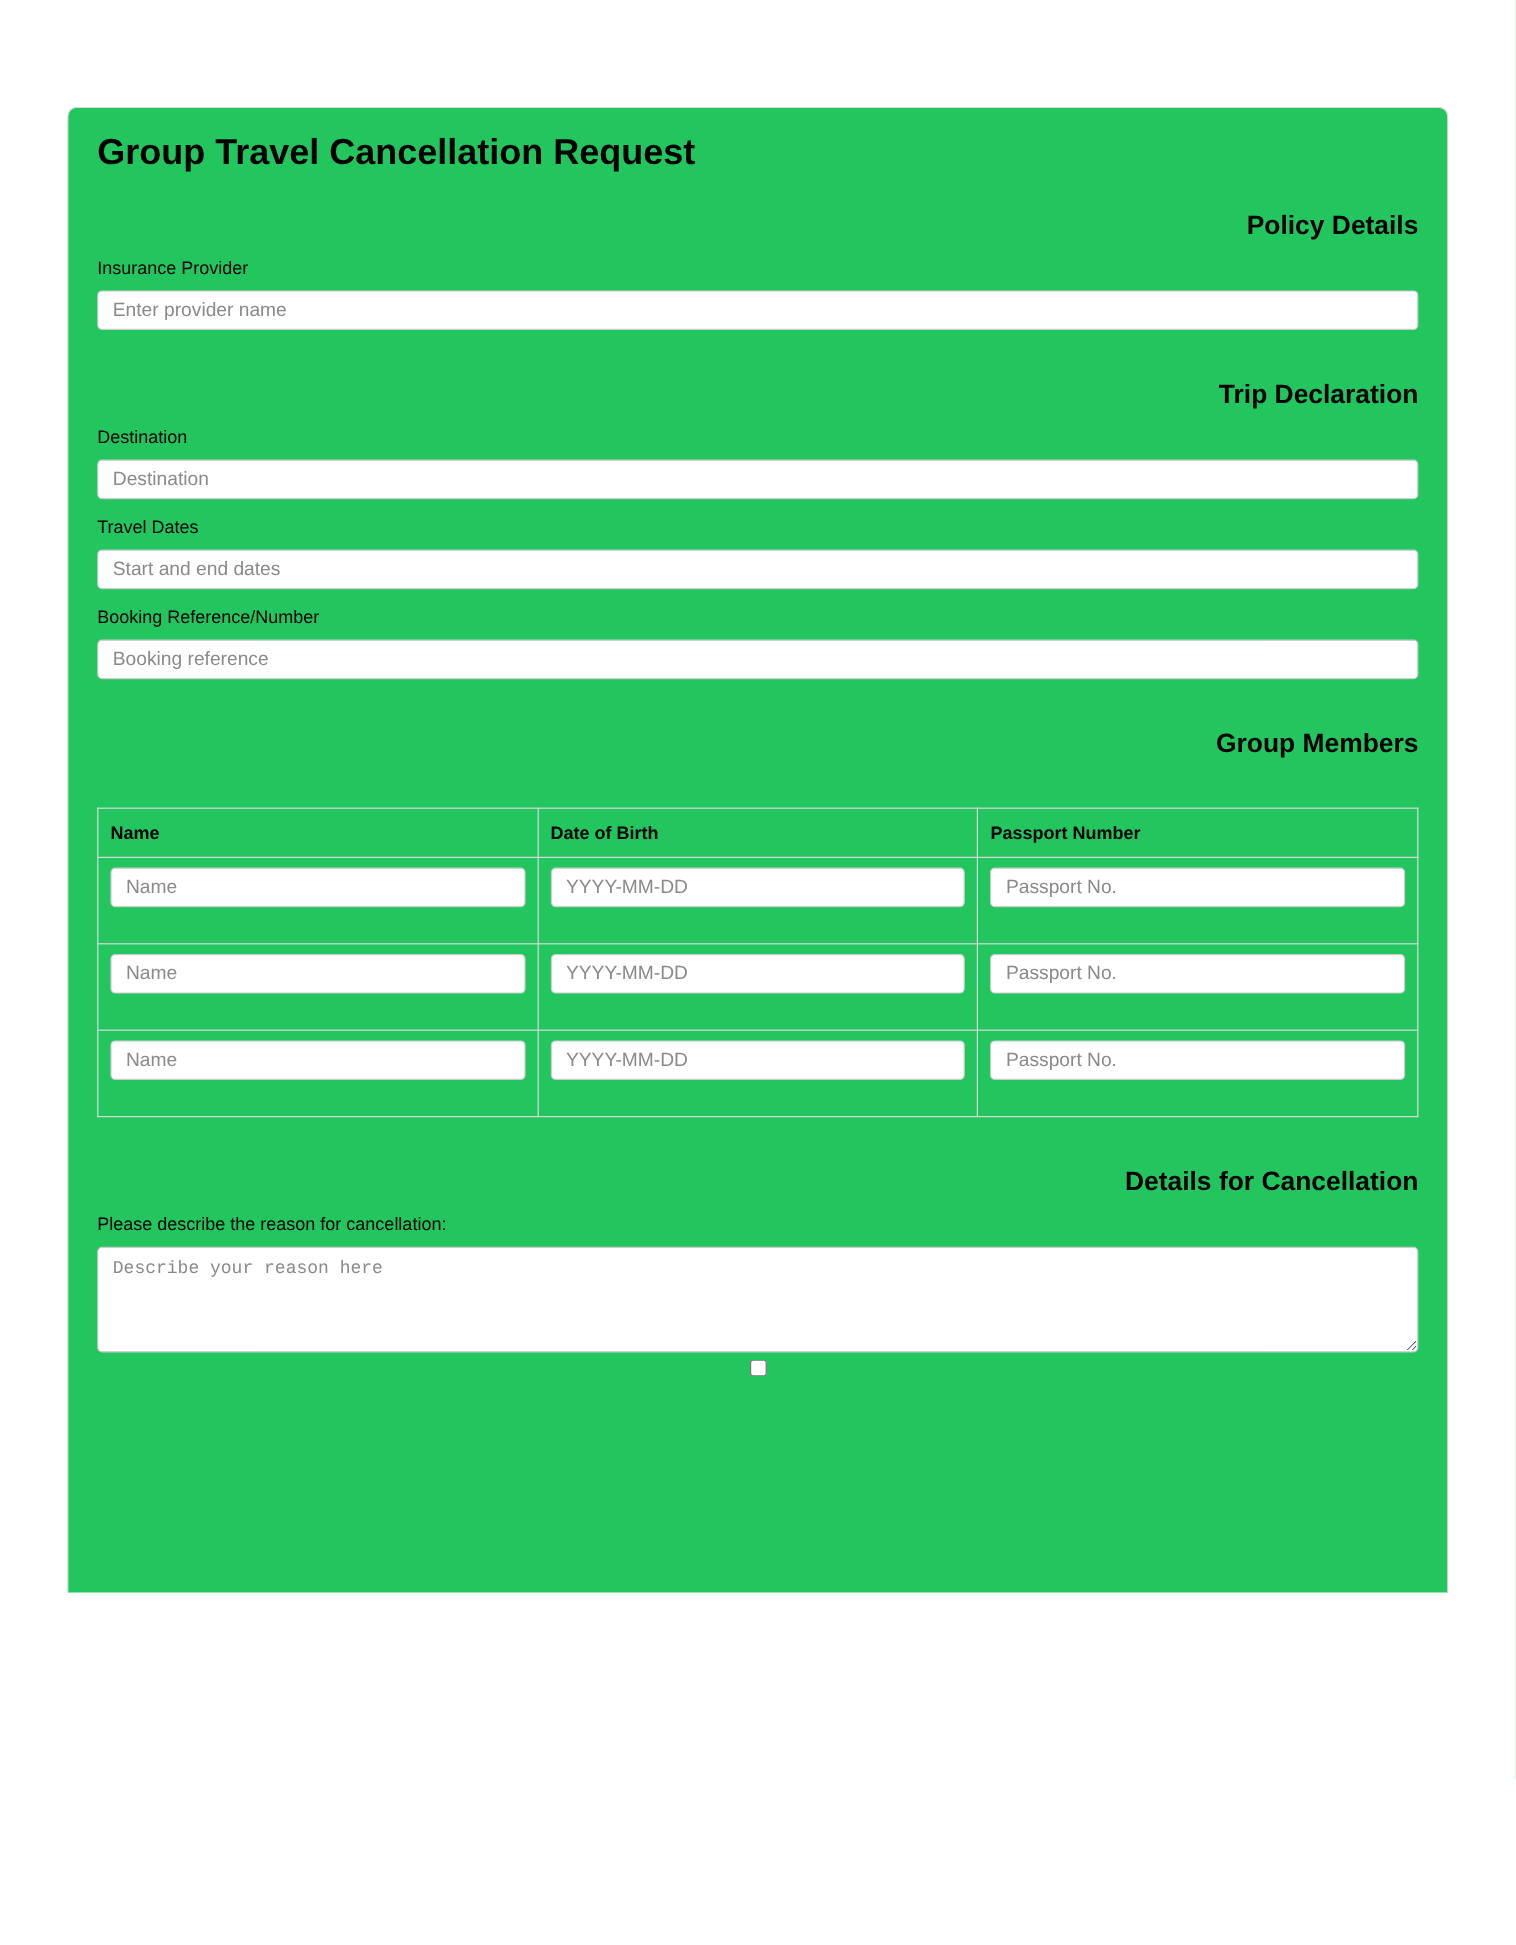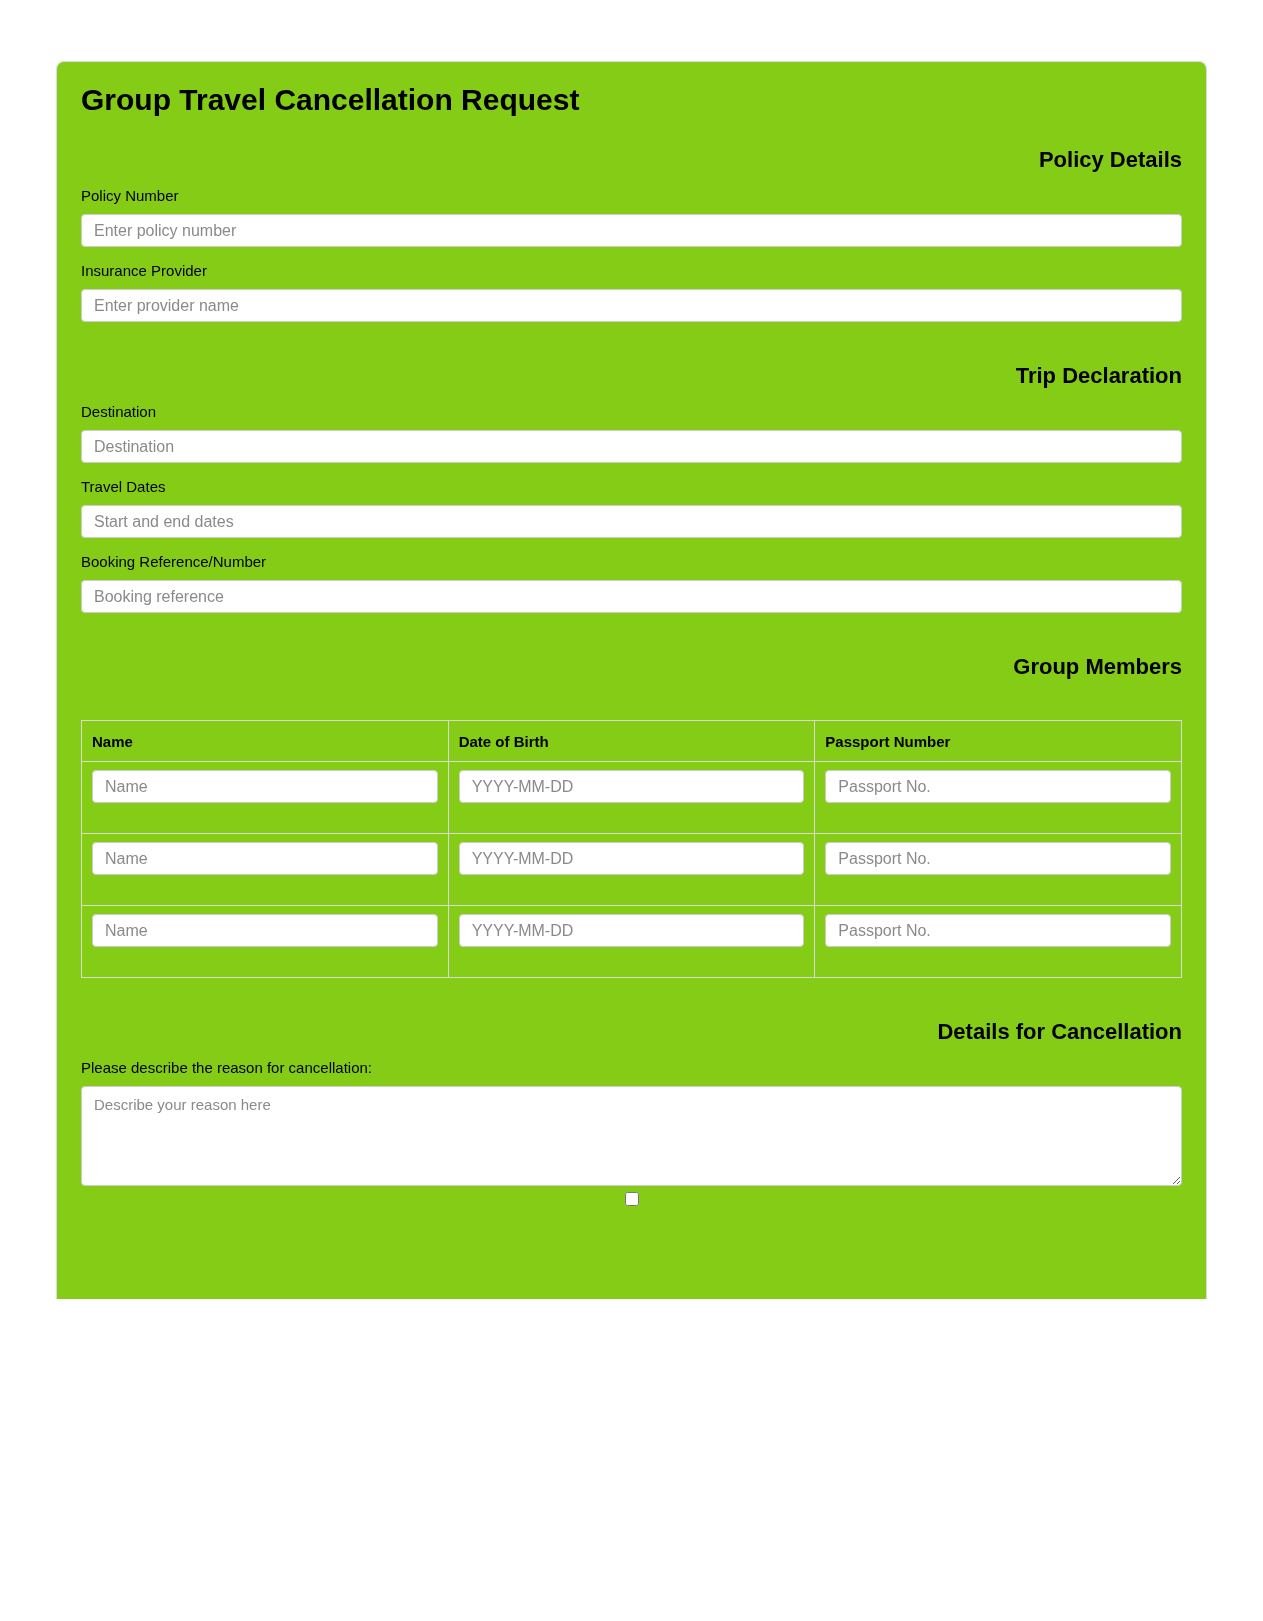--- a/index.html
+++ b/index.html
@@ -6,22 +6,22 @@
   html, body { background:#ffffff; }
   body {
     width:1263px; height:1621px;
     font-family:"Liberation Sans", sans-serif;
     color:#000000;
     position:relative;
   }
   .card {
     box-sizing:border-box;
     width:1151px; height:1238px;
-    margin:61px auto 0;
-    background:#84cc16;
+    margin:89px auto 0;
+    background:#22c55e;
     border:1px solid #dcdcdc;
     border-bottom:none;
     border-radius:8px 8px 0 0;
     padding:20px 24px 0;
     overflow:hidden;
   }
   h1.page-title {
     font-size:30px; line-height:36px; font-weight:700; color:#000;
   }
   h2.section-heading {
@@ -56,45 +56,41 @@
     padding:10px; height:20px;
   }
   .members-table td {
     border:1px solid #d9d9d9;
     vertical-align:top;
     padding:8px 10px 28px;
     height:35px;
   }
   .members-table td input[type="text"] { width:100%; }
   textarea.reason-textarea {
-    box-sizing:border-box; display:block; width:100%; height:100px;
+    box-sizing:border-box; display:block; width:100%; height:88px;
     border:1px solid #cccccc; border-radius:4px;
     padding:9px 12px;
-    font-family:Liberation Sans, sans-serif;
+    font-family:Liberation Mono, monospace;
     font-size:15px; color:#333333;
     resize:vertical; outline:none; background:#ffffff;
   }
   .declaration-check-row { text-align:center; margin-top:6px; }
   input[type="checkbox"] {
     width:14px; height:14px; margin:0; vertical-align:top;
   }
 </style>
 </head>
 <body>
 
 <div class="card">
 
   <h1 class="page-title">Group Travel Cancellation Request</h1>
 
   <h2 class="section-heading first">Policy Details</h2>
 
-  <div class="field">
-    <label class="field-label">Policy Number</label>
-    <input type="text" placeholder="Enter policy number" style="">
-  </div>
 
   <div class="field">
     <label class="field-label">Insurance Provider</label>
     <input type="text" placeholder="Enter provider name" style="">
   </div>
 
   <h2 class="section-heading">Trip Declaration</h2>
 
   <div class="field">
     <label class="field-label">Destination</label>

